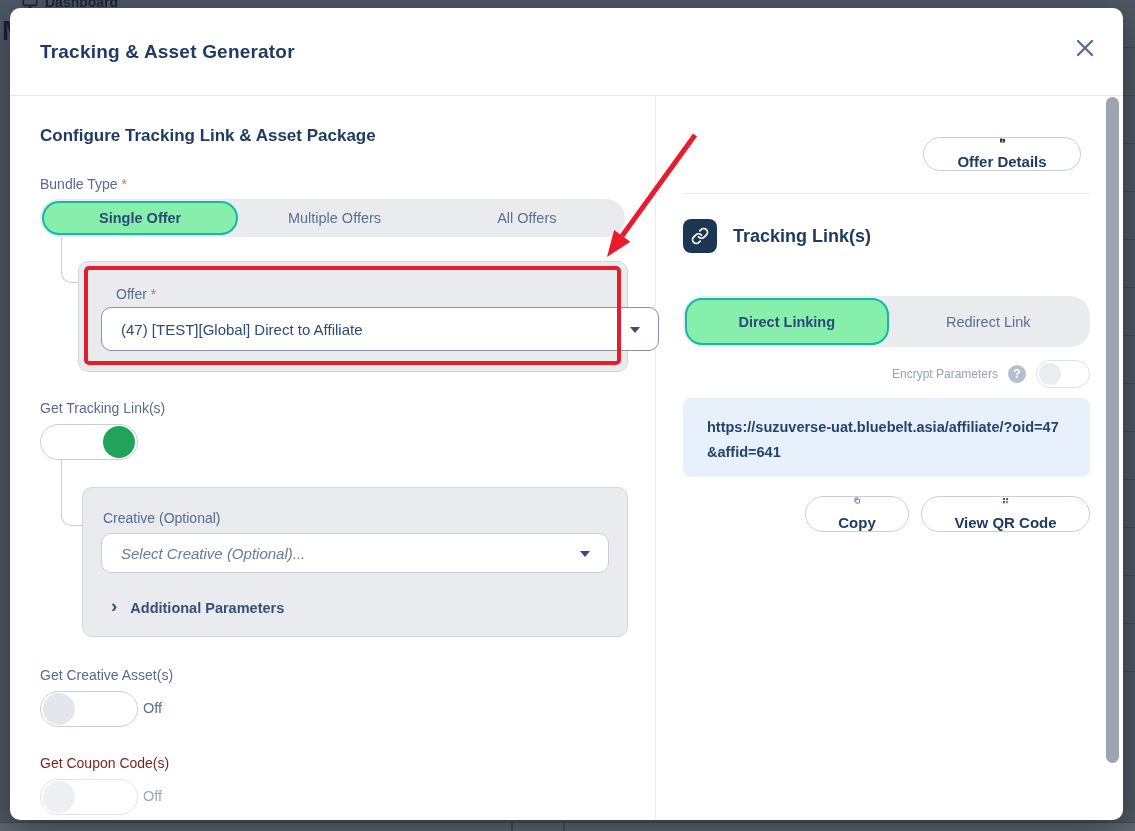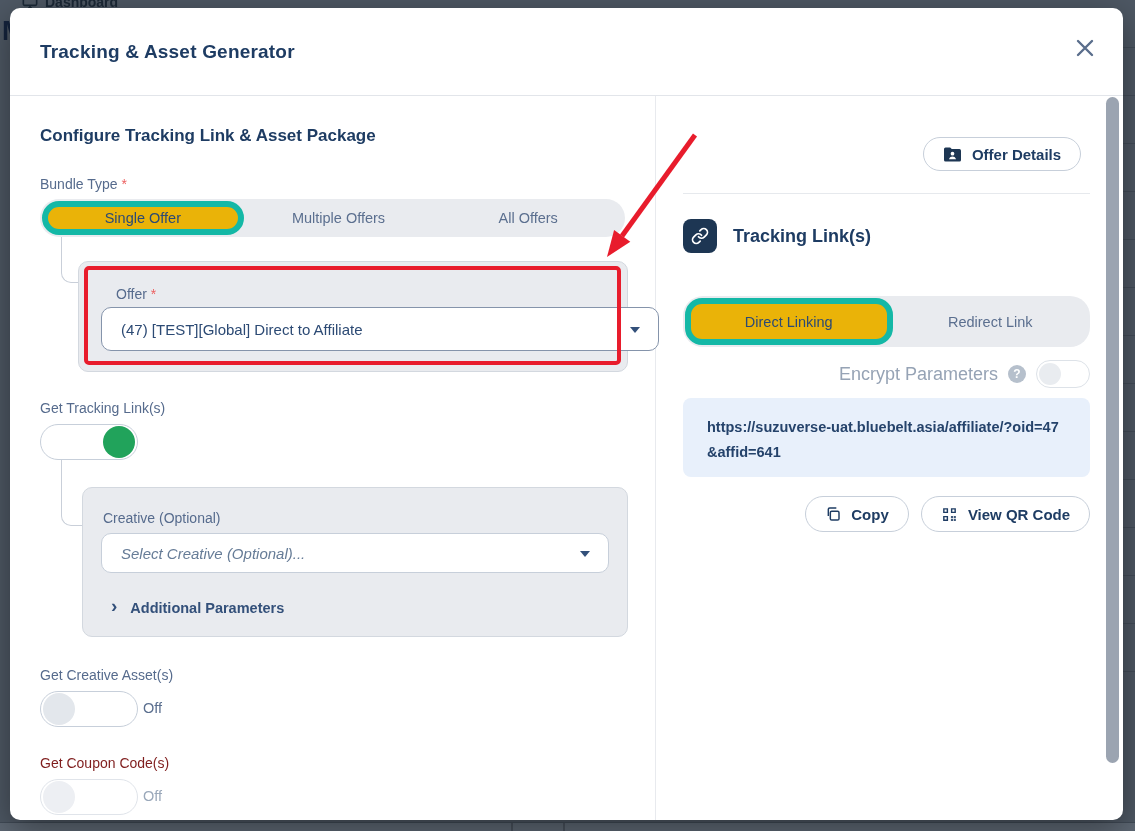--- a/index.html
+++ b/index.html
@@ -37,21 +37,21 @@
   
   .lbl { position:absolute; font-size:14px; color:#566b8d; }
   .req { color:#ec5f5f; }
   .muted { color:#7f1d1d; }
   h2.section { position:absolute; font-size:17px; font-weight:700; color:#1e3c63; }
 
   .tabgroup { position:absolute; display:flex; background:#e9ebef; border-radius:20px;
               padding:2px; }
   .tab { flex:1; display:flex; align-items:center; justify-content:center;
          font-size:14.5px; color:#5b6f8f; border-radius:17px; cursor:pointer; }
-  .tab.sel { background:#eab308; border:6px solid #14b8a6; color:#2c4a74; font-weight:400; }
+  .tab.sel { background:#86efac; border:2px solid #14b8a6; color:#2c4a74; font-weight:700; }
 
   .conn { position:absolute; border-left:1px solid #c9cfd9; border-bottom:1px solid #c9cfd9;
           border-bottom-left-radius:10px; }
 
   .card { position:absolute; background:#e9ebef; border:1px solid #d3d8df; border-radius:10px; }
 
   .select { position:absolute; background:#fff; border-radius:10px; display:flex;
             align-items:center; padding:0 40px 0 19px; font-size:15px; color:#2c4a74;
             cursor:pointer; }
   .select .caret { position:absolute; right:18px; top:50%; margin-top:-2px; width:0; height:0;
@@ -74,33 +74,33 @@
   .addl { position:absolute; left:28px; top:110px; display:flex; align-items:center;
           gap:13px; cursor:pointer; }
   .addl .chev { font-size:19px; font-weight:700; color:#33507a; line-height:1;
                 transform:translateY(-2px); }
   .addl .atxt { font-size:14.5px; font-weight:700; color:#33507a; }
 
   
   .btn { display:flex; align-items:center; justify-content:center; gap:10px;
          background:#fff; border:1px solid #c7cfda; border-radius:18px;
          font-size:15px; font-weight:600; color:#1e3c63; cursor:pointer;
-         font-family:inherit; }
+         font-family:inherit;flex-direction:column; }
   .btn-offer { position:absolute; left:913px; top:129px; width:158px; height:34px; }
   .r-div { position:absolute; left:673px; top:185px; width:407px; height:1px; background:#e6e9ed; }
   .r-head { position:absolute; left:673px; top:211px; display:flex; align-items:center; gap:16px; }
   .r-head .icbox { width:34px; height:34px; background:#1d3653; border-radius:8px;
                    display:flex; align-items:center; justify-content:center; }
   .r-head .htxt { font-size:18px; font-weight:700; color:#1e3c63; }
   .tabs2 { left:673px; top:288px; width:407px; height:51px;justify-content:center; }
   .tabs1 { left:30px; top:191px; width:585px; height:38px; }
 
   .enc-row { position:absolute; right:33px; top:352px; display:flex; align-items:center;
              gap:10px; height:28px; }
-  .enc-lbl { font-size:18px; color:#96a3b5; }
+  .enc-lbl { font-size:12px; color:#96a3b5; }
   .qmark { width:18px; height:18px; border-radius:50%; background:#b6c0cc; color:#fff;
            font-size:12px; font-weight:700; display:flex; align-items:center;
            justify-content:center; cursor:pointer; }
   .mini-toggle { position:relative; width:54px; height:28px; border:1px solid #dde2e8;
                  border-radius:14px; background:#fff; cursor:pointer; }
   .mini-toggle .knob { position:absolute; left:2px; top:2px; width:22px; height:22px;
                        border-radius:50%; background:#e9ecf0; }
 
   .url-box { position:absolute; left:673px; top:390px; width:407px; height:79px;
              background:#e8f0fb; border-radius:8px; padding:17px 24px;

